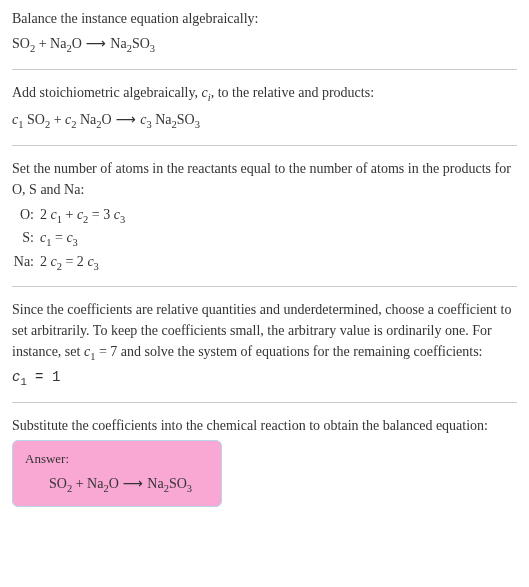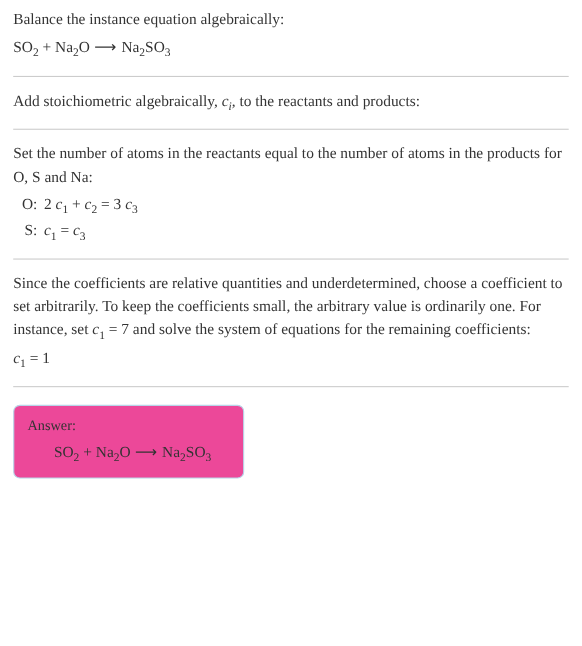--- a/index.html
+++ b/index.html
@@ -47,23 +47,24 @@
     .atom-label {
       width: 28px;
       text-align: right;
       padding-right: 6px;
     }
     .atom-eq {
       flex: 1;
     }
     .coef-line {
       margin: 2px 0;
+      font-family: Liberation Mono, monospace;
     }
     .answer-box {
-      background: #ec4899;
+      background: #f9a8d4;
       border: 1px solid #b8d4e8;
       border-radius: 6px;
       padding: 8px 12px 10px 12px;
       display: inline-block;
       min-width: 210px;
       margin-top: 4px;
     }
     .answer-label {
       font-size: 13px;
       margin-bottom: 4px;
@@ -82,57 +83,67 @@
   <div>Balance the instance equation algebraically:</div>
   <div class="equation">
     <span>SO</span><sub>2</sub><span> + Na</span><sub>2</sub><span>O</span><span class="arrow"> ⟶ </span><span>Na</span><sub>2</sub><span>SO</span><sub>3</sub>
   </div>
 </div>
 
 <hr>
 
 <div class="section">
   <div>
-    <span>Add stoichiometric algebraically, </span><span class="c">c</span><sub class="sub-i">i</sub><span>, to the reactants and products:</span>
+    <span>Add stoichiometric algebraically, </span><span class="c">c</span><sub class="sub-i">i</sub><span>, to the relative and products:</span>
+  </div>
+  <div class="equation">
+    <span class="c">c</span><sub>1</sub><span> SO</span><sub>2</sub><span> + </span><span class="c">c</span><sub>2</sub><span> Na</span><sub>2</sub><span>O</span><span class="arrow"> ⟶ </span><span class="c">c</span><sub>3</sub><span> Na</span><sub>2</sub><span>SO</span><sub>3</sub>
   </div>
 </div>
 
 <hr>
 
 <div class="section">
   <div>Set the number of atoms in the reactants equal to the number of atoms in the products for O, S and Na:</div>
   <div class="atom-table">
     <div class="atom-row">
       <div class="atom-label">O:</div>
       <div class="atom-eq">
         <span>2 </span><span class="c">c</span><sub>1</sub><span> + </span><span class="c">c</span><sub>2</sub><span> = 3 </span><span class="c">c</span><sub>3</sub>
       </div>
     </div>
     <div class="atom-row">
       <div class="atom-label">S:</div>
       <div class="atom-eq">
         <span class="c">c</span><sub>1</sub><span> = </span><span class="c">c</span><sub>3</sub>
       </div>
     </div>
+    <div class="atom-row">
+      <div class="atom-label">Na:</div>
+      <div class="atom-eq">
+        <span>2 </span><span class="c">c</span><sub>2</sub><span> = 2 </span><span class="c">c</span><sub>3</sub>
+      </div>
+    </div>
   </div>
 </div>
 
 <hr>
 
 <div class="section">
   <div>
     <span>Since the coefficients are relative quantities and underdetermined, choose a coefficient to set arbitrarily. To keep the coefficients small, the arbitrary value is ordinarily one. For instance, set </span><span class="c">c</span><sub>1</sub><span> = 7 and solve the system of equations for the remaining coefficients:</span>
   </div>
   <div class="coef-line">
     <span class="c">c</span><sub>1</sub><span> = 1</span>
   </div>
 </div>
 
 <hr>
 
 <div class="section">
+  <div>Substitute the coefficients into the chemical reaction to obtain the balanced equation:</div>
   <div class="answer-box">
     <div class="answer-label">Answer:</div>
     <div class="answer-eq">
       <span>SO</span><sub>2</sub><span> + Na</span><sub>2</sub><span>O</span><span class="arrow"> ⟶ </span><span>Na</span><sub>2</sub><span>SO</span><sub>3</sub>
     </div>
   </div>
 </div>
 
 </body></html>

